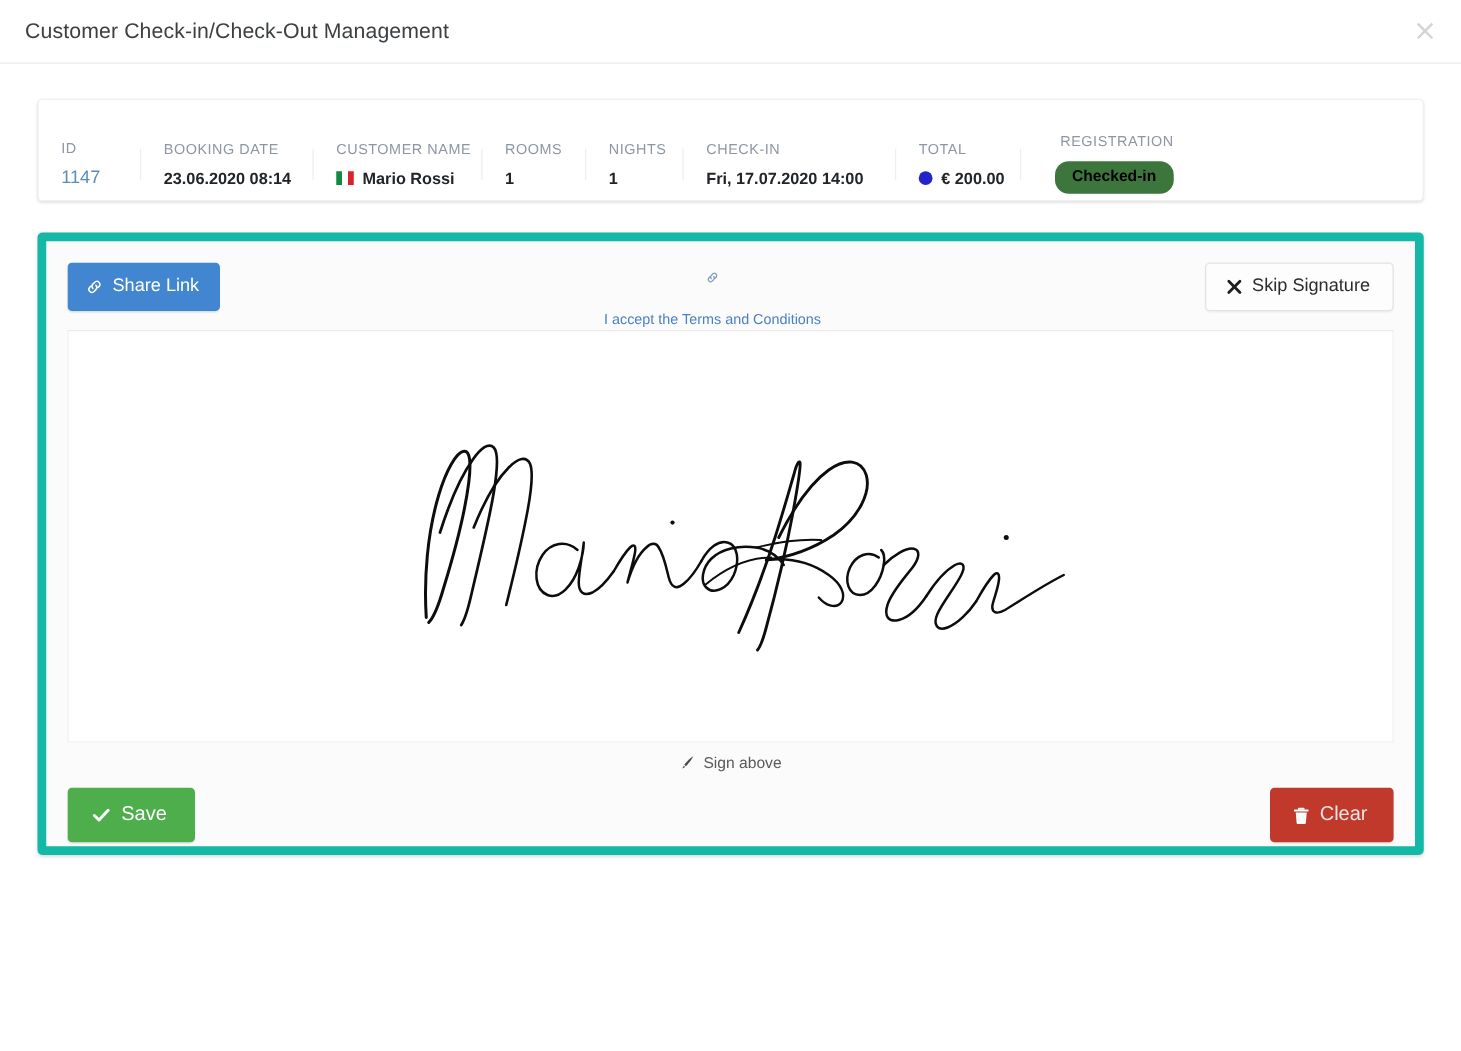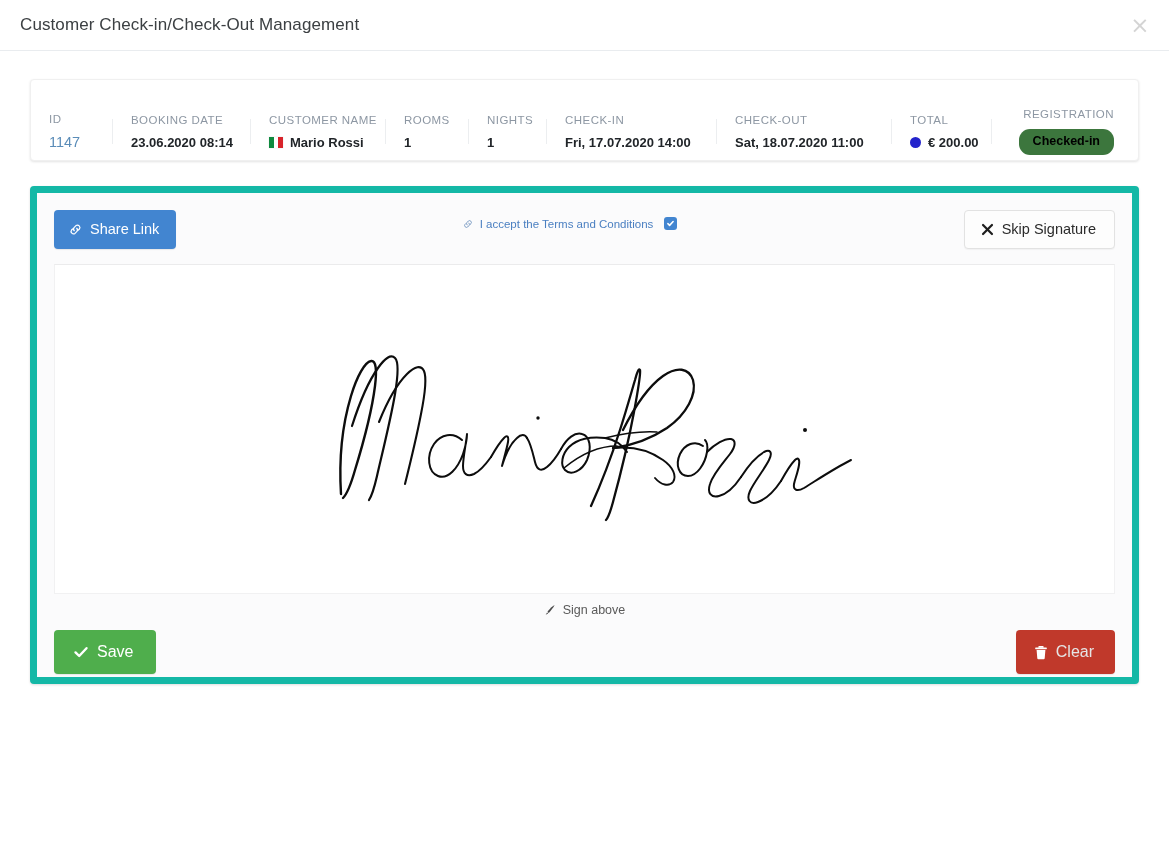--- a/index.html
+++ b/index.html
@@ -180,26 +180,27 @@
     background: #c0392b;
     color: #e5e5e5;
     padding: 13px 20px 13px 17px;
     font-size: 16px;
     box-shadow: 0 1px 1px rgba(0,0,0,.08);
   }
 
   .terms {
     display: flex;
     align-items: center;
-    gap: 7px;
+    gap: 23px;
     margin-top: 7px;
     font-size: 11.5px;
     color: #4a7fc1;
     cursor: pointer;
     white-space: nowrap;
+    flex-direction: column;
   }
   .terms .link-icon { color: #7b9cc4; font-size: 11px; display:inline-block; }
   .tick-box {
     width: 13px; height: 13px;
     background: #4285d0;
     border-radius: 3px;
     display: inline-flex;
     align-items: center;
     justify-content: center;
     margin-left: 4px;
@@ -281,24 +282,20 @@
     <div class="summary-col c-nights">
       <div class="col-label">NIGHTS</div>
       <div class="col-value">1</div>
     </div>
 
     <div class="summary-col c-checkin">
       <div class="col-label">CHECK-IN</div>
       <div class="col-value">Fri, 17.07.2020 14:00</div>
     </div>
 
-    <div class="summary-col c-checkout">
-      <div class="col-label">CHECK-OUT</div>
-      <div class="col-value">Sat, 18.07.2020 11:00</div>
-    </div>
 
     <div class="summary-col c-total">
       <div class="col-label">TOTAL</div>
       <div class="col-value">
         <span class="dot"></span>
         <span>€ 200.00</span>
       </div>
     </div>
 
     <div class="summary-col c-reg no-div">

